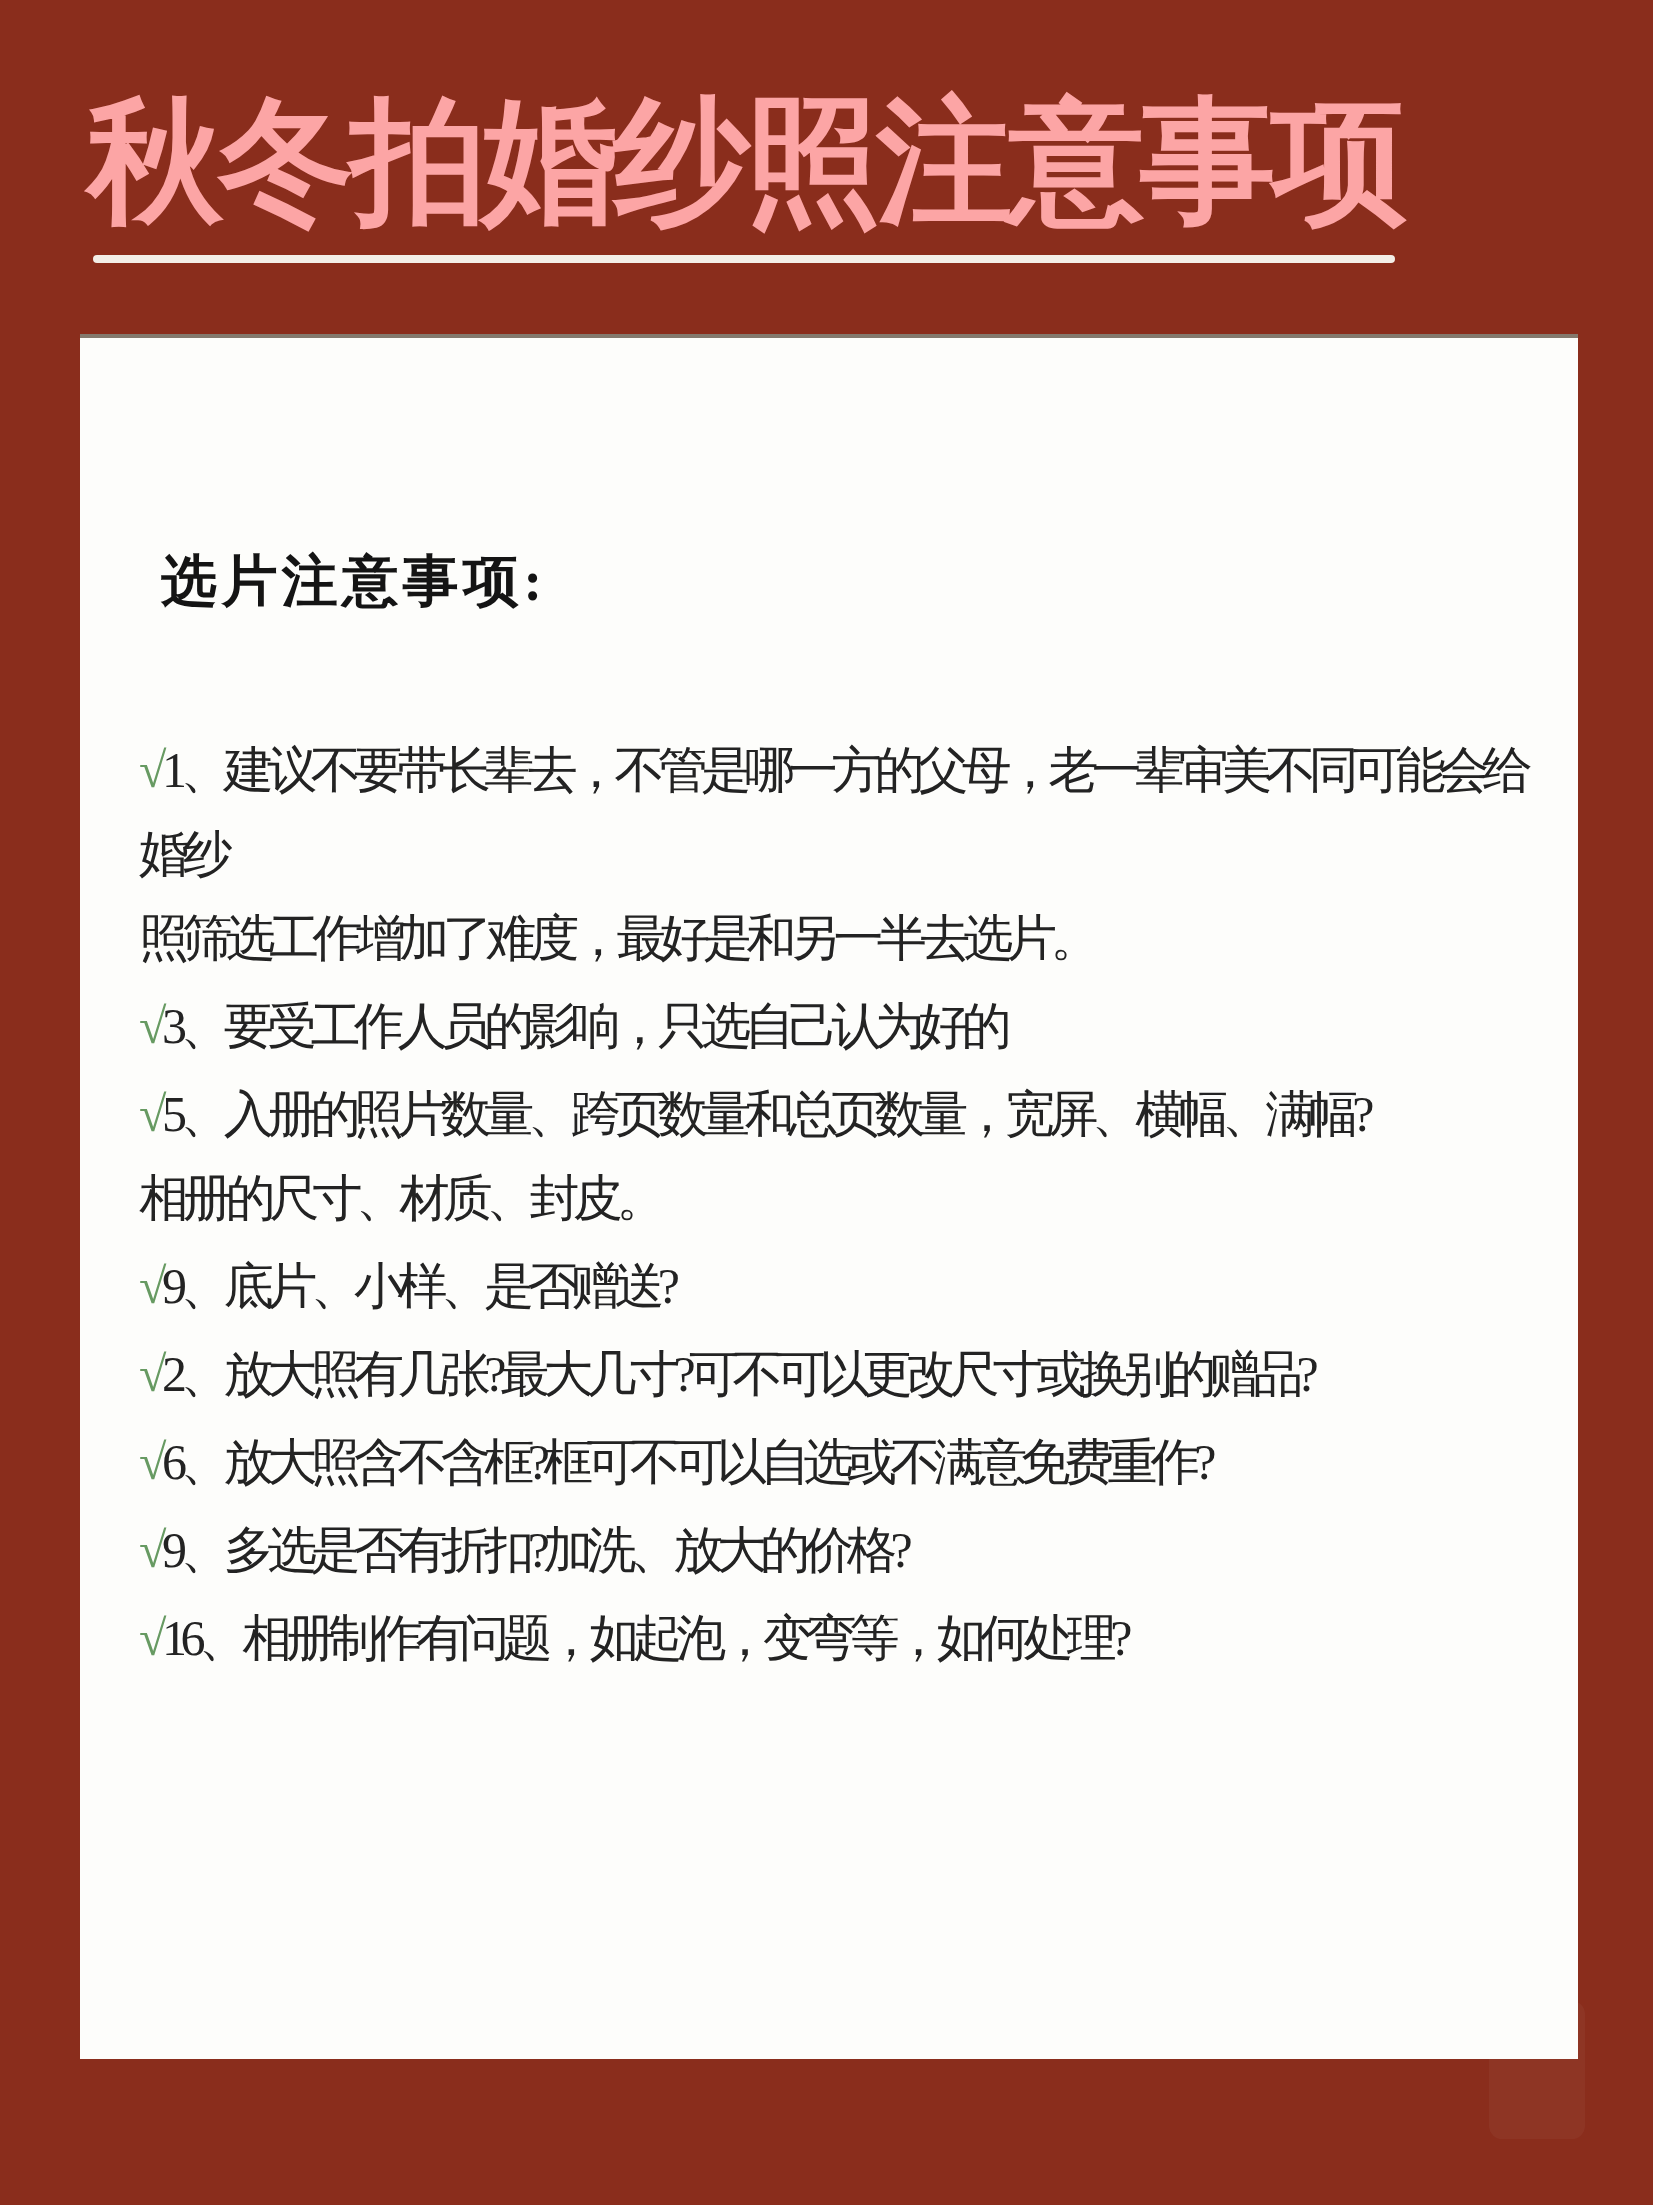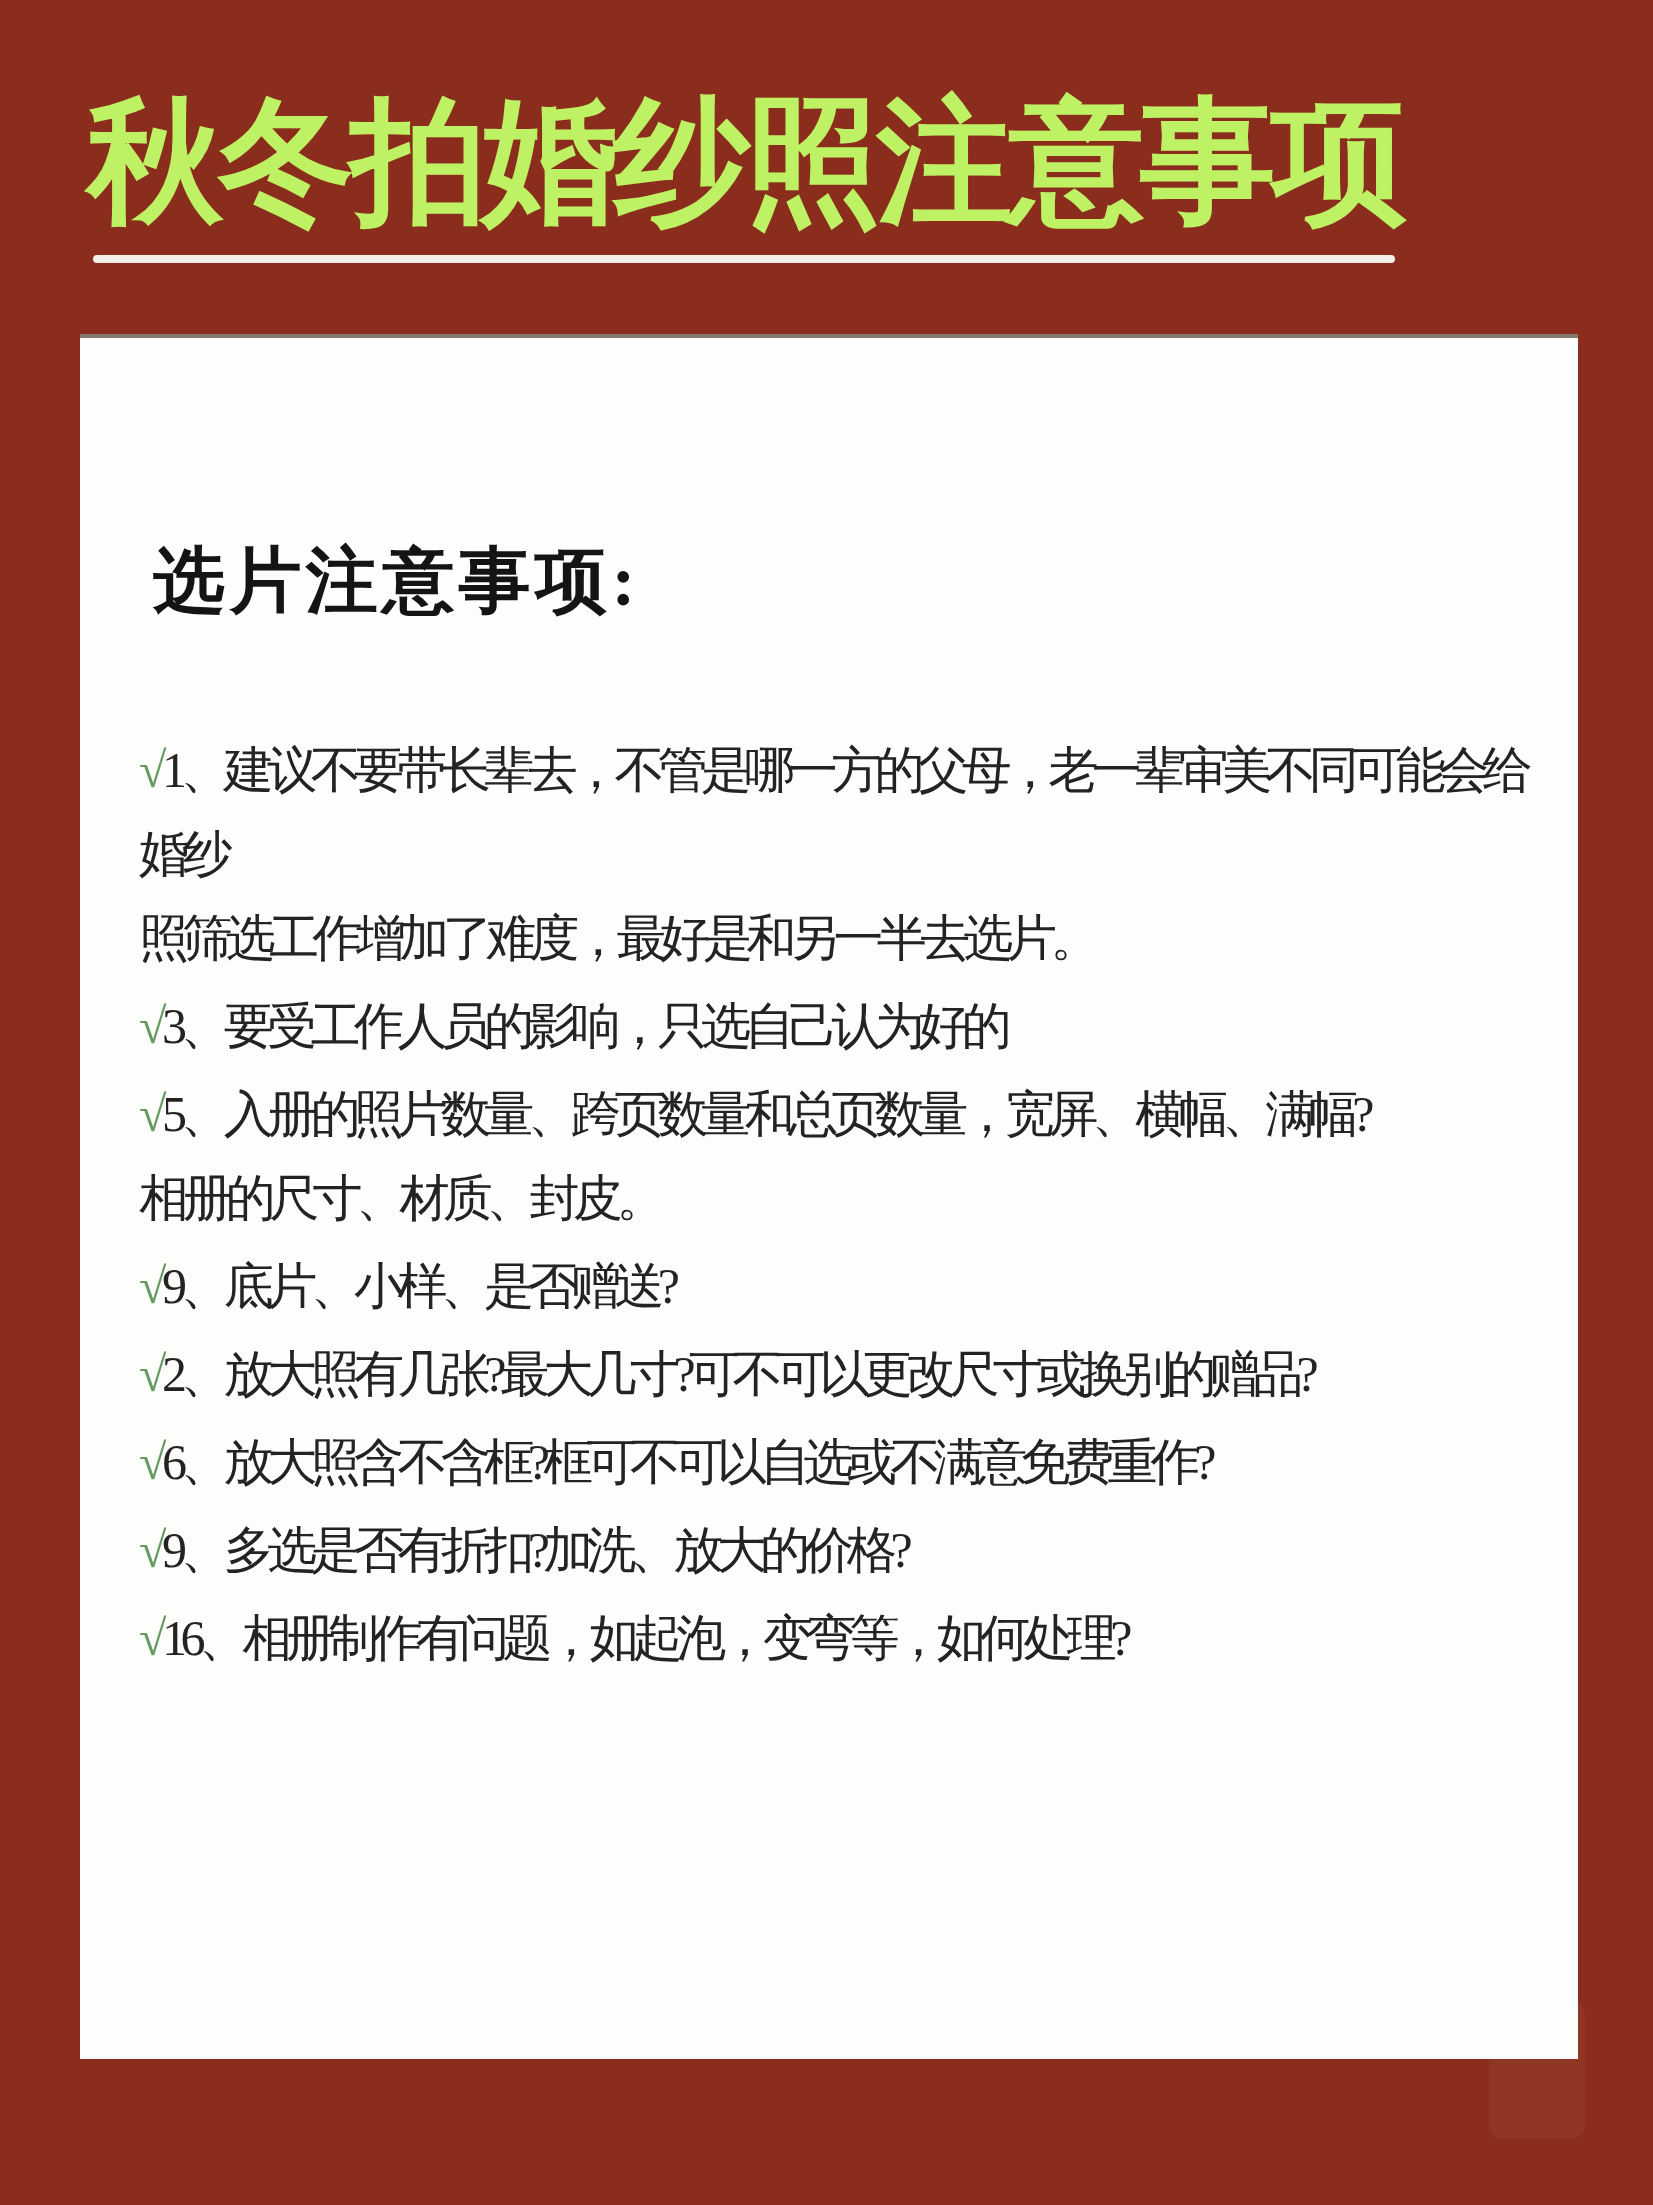--- a/index.html
+++ b/index.html
@@ -16,21 +16,21 @@
     font-family: "Liberation Serif", "DejaVu Serif", serif;
   }
   .title {
     position: absolute;
     left: 87px;
     top: 82px;
     margin: 0;
     font-size: 136px;
     line-height: 1.18;
     font-weight: 600;
-    color: #bef264;
+    color: #fca5a5;
     letter-spacing: -4.4px;
     white-space: nowrap;
   }
   .title-underline {
     position: absolute;
     left: 93px;
     top: 255px;
     width: 1302px;
     height: 8.3px;
     background: #f3eee7;
@@ -44,22 +44,22 @@
     height: 1725px;
     background: #fdfdfb;
     border-top: 4.4px solid #84796d;
     box-sizing: border-box;
     overflow: hidden;
   }
   .card-heading {
     position: absolute;
     left: 69px;
     top: 203px;
-    margin: 4px;
-    font-size: 72px;
+    margin: 12px;
+    font-size: 56px;
     line-height: 1;
     font-weight: 600;
     color: #141414;
     letter-spacing: 4.4px;
     white-space: nowrap;
   }
   .list {
     position: absolute;
     left: 55px;
     top: 386px;

